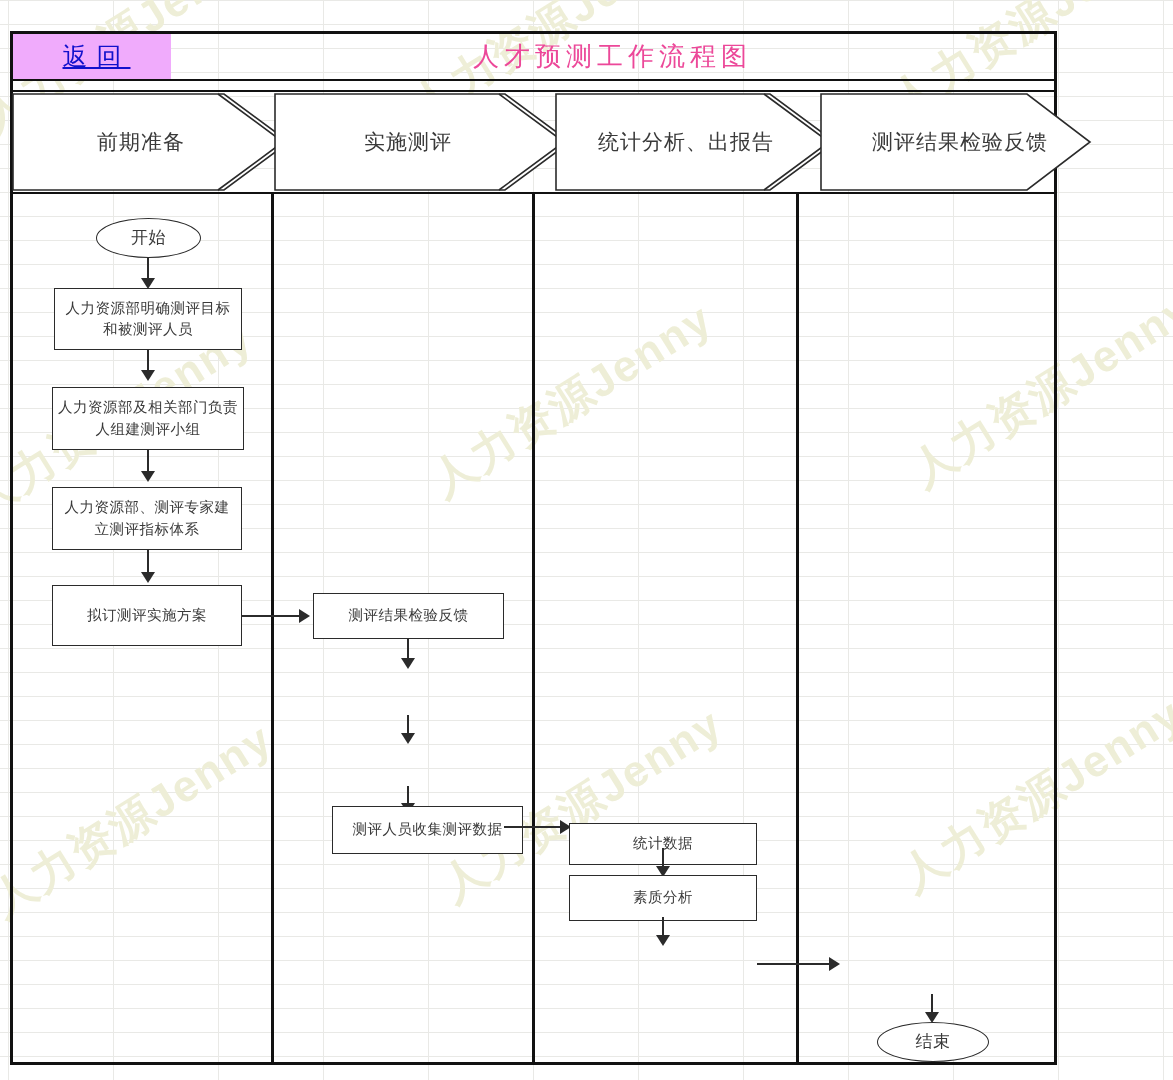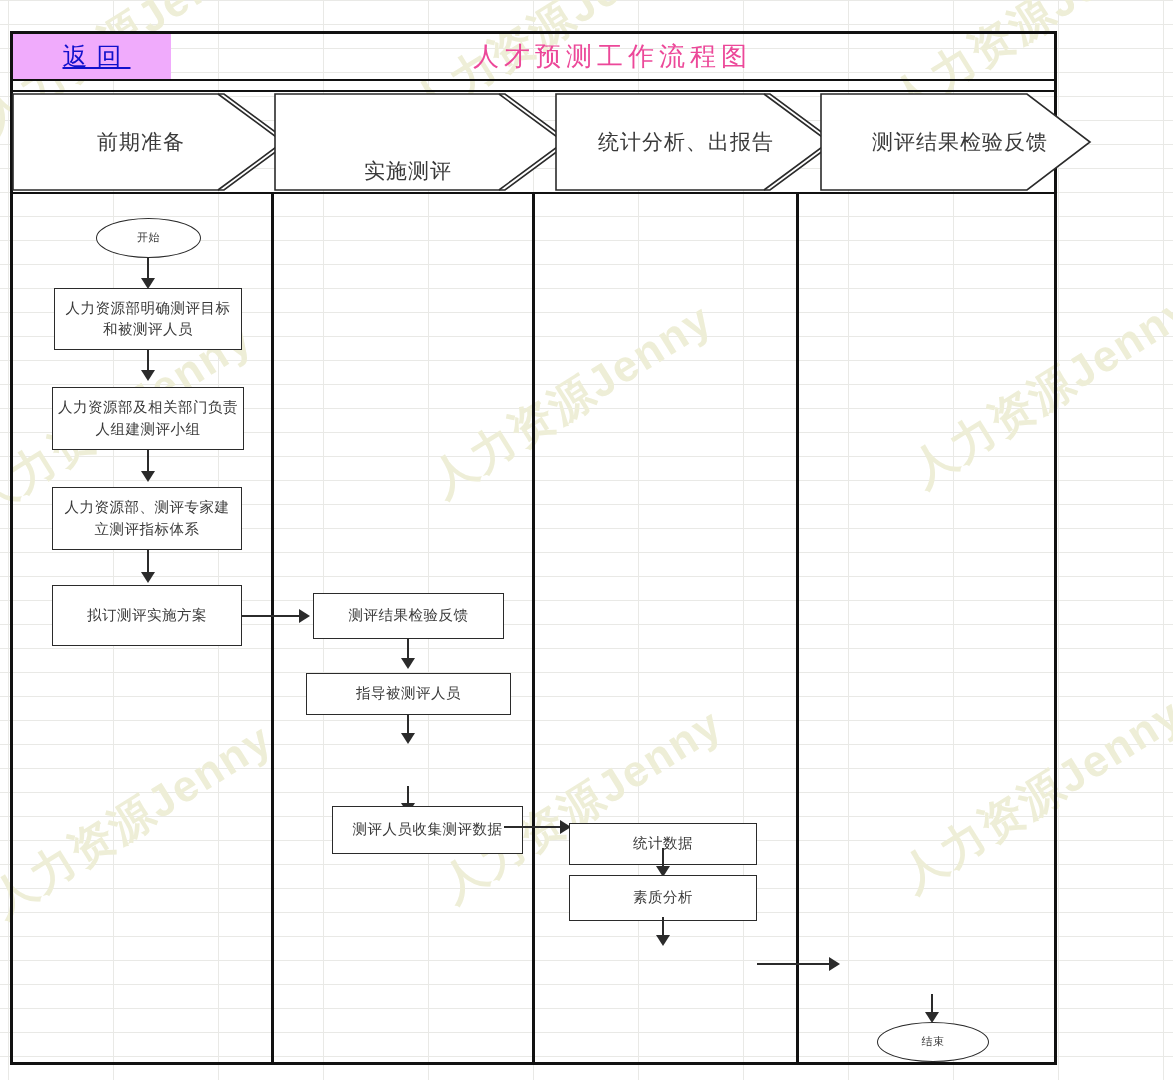--- a/index.html
+++ b/index.html
@@ -118,21 +118,21 @@
     text-align:center;
     font-size:14.5px;
     line-height:1.45;
     color:#3a3a3a;
     letter-spacing:0.5px;
     font-family:"Liberation Serif","DejaVu Serif",serif;
     padding:2px 5px;
   }
   .node.term{
     border-radius:50%;
-    font-size:11px;
+    font-size:17px;
   }
 
   
   .vline{position:absolute;width:2px;background:#2b2b2b;}
   .hline{position:absolute;height:2px;background:#2b2b2b;}
   .arrow-down{
     position:absolute;
     width:0;height:0;
     border-left:7px solid transparent;
     border-right:7px solid transparent;
@@ -182,21 +182,21 @@
 
       <polygon points="275,2 505,2 570,50 505,98 275,98" fill="#ffffff" stroke="#2b2b2b" stroke-width="1.6"></polygon>
       <polyline points="499,2 564,50 499,98" fill="none" stroke="#2b2b2b" stroke-width="1.6"></polyline>
 
       <polygon points="556,2 770,2 835,50 770,98 556,98" fill="#ffffff" stroke="#2b2b2b" stroke-width="1.6"></polygon>
       <polyline points="764,2 829,50 764,98" fill="none" stroke="#2b2b2b" stroke-width="1.6"></polyline>
 
       <polygon points="821,2 1027,2 1090,50 1027,98 821,98" fill="#ffffff" stroke="#2b2b2b" stroke-width="1.6"></polygon>
     </svg>
     <div class="chev-text" style="left:97px;">前期准备</div>
-    <div class="chev-text" style="left:364px;margin-top:29px;">实施测评</div>
+    <div class="chev-text" style="left:364px;">实施测评</div>
     <div class="chev-text" style="left:598px;">统计分析、出报告</div>
     <div class="chev-text" style="left:872px;">测评结果检验反馈</div>
   </div>
   <div id="phase-strip-bottom"></div>
 
   <div class="lane-div" style="left:271px;"></div>
   <div class="lane-div" style="left:532px;"></div>
   <div class="lane-div" style="left:796px;"></div>
 
   <div class="node term" style="left:96px;top:218px;width:105px;height:40px;">开始</div>
@@ -222,21 +222,20 @@
   <div class="node" style="left:52px;top:585px;width:190px;height:61px;">拟订测评实施方案</div>
 
   <div class="hline" style="left:242px;top:615px;width:62px;"></div>
   <div class="arrow-right" style="left:299px;top:609px;"></div>
 
   <div class="node" style="left:313px;top:593px;width:191px;height:46px;">测评结果检验反馈</div>
 
   <div class="vline" style="left:407px;top:639px;height:23px;"></div>
   <div class="arrow-down" style="left:401px;top:658px;"></div>
 
-  <div class="node" style="left:306px;top:673px;width:205px;height:42px;">指导被测评人员</div>
 
   <div class="vline" style="left:407px;top:715px;height:22px;"></div>
   <div class="arrow-down" style="left:401px;top:733px;"></div>
 
 
   <div class="vline" style="left:407px;top:786px;height:21px;"></div>
   <div class="arrow-down" style="left:401px;top:803px;"></div>
 
   <div class="node" style="left:313px;top:806px;width:191px;height:48px;margin-left:19px;">测评人员收集测评数据</div>
 

